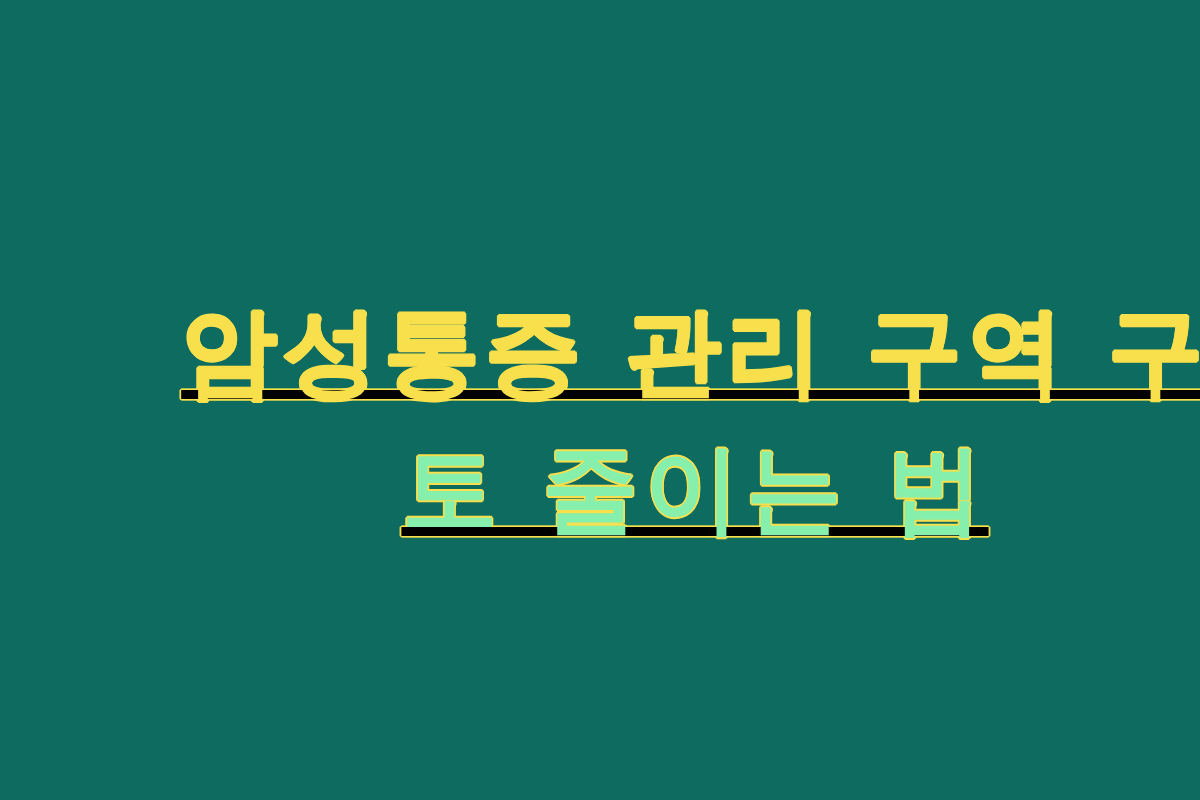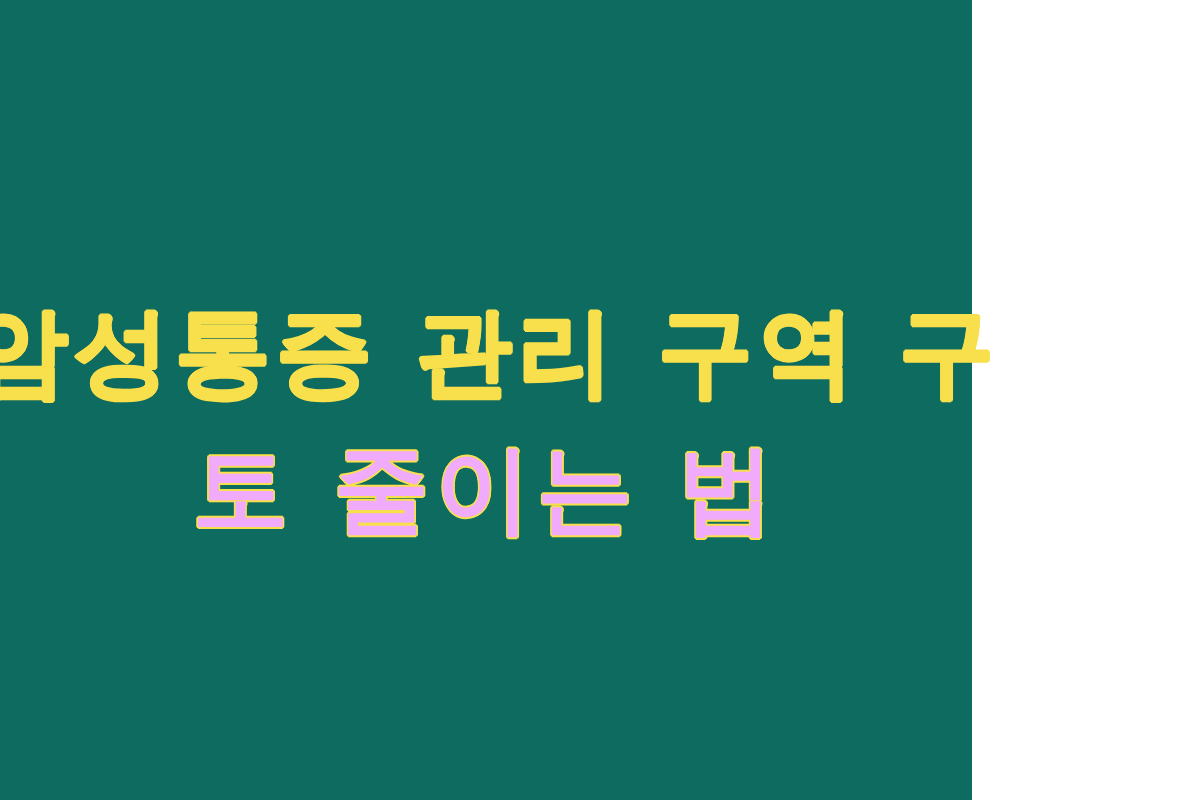--- a/index.html
+++ b/index.html
@@ -10,27 +10,28 @@
 
   body {
     width: 1200px;
     height: 800px;
     overflow: hidden;
     font-family: "DejaVu Sans", sans-serif;
   }
 
   #title-card {
     position: relative;
-    width: 972px;
+    width: 1200px;
     height: 800px;
     box-sizing: border-box;
     display: flex;
     align-items: center;
-    justify-content: center;
+    justify-content: flex-end;
     background-color: #0E6B5F;
+    text-decoration: underline;
   }
 
   #title-block {
     width: 1010px;
     text-align: center;
     display: flex;
     flex-direction: column;
     align-items: center;
     justify-content: center;
     margin-top: 42px;
@@ -65,17 +66,17 @@
 </style>
 </head>
 <body>
 
 <div id="title-card" style="background-color: rgb(14, 107, 95);">
 
   <div id="title-block">
 
     <span class="title-line title-line--first" style="color: rgb(248, 223, 76); text-shadow: rgb(248, 223, 76) 1.6px 0px 0px, rgb(248, 223, 76) -1.6px 0px 0px, rgb(248, 223, 76) 0px 1.6px 0px, rgb(248, 223, 76) 0px -1.6px 0px, rgb(248, 223, 76) 1.1px 1.1px 0px, rgb(248, 223, 76) -1.1px 1.1px 0px, rgb(248, 223, 76) 1.1px -1.1px 0px, rgb(248, 223, 76) -1.1px -1.1px 0px;">암성통증 관리 구역 구</span>
 
-    <span class="title-line title-line--second" style="color: #f0abfc; text-shadow: rgb(248, 223, 76) 1.6px 0px 0px, rgb(248, 223, 76) -1.6px 0px 0px, rgb(248, 223, 76) 0px 1.6px 0px, rgb(248, 223, 76) 0px -1.6px 0px, rgb(248, 223, 76) 1.1px 1.1px 0px, rgb(248, 223, 76) -1.1px 1.1px 0px, rgb(248, 223, 76) 1.1px -1.1px 0px, rgb(248, 223, 76) -1.1px -1.1px 0px;">토 줄이는 법</span>
+    <span class="title-line title-line--second" style="color: #86efac; text-shadow: rgb(248, 223, 76) 1.6px 0px 0px, rgb(248, 223, 76) -1.6px 0px 0px, rgb(248, 223, 76) 0px 1.6px 0px, rgb(248, 223, 76) 0px -1.6px 0px, rgb(248, 223, 76) 1.1px 1.1px 0px, rgb(248, 223, 76) -1.1px 1.1px 0px, rgb(248, 223, 76) 1.1px -1.1px 0px, rgb(248, 223, 76) -1.1px -1.1px 0px;">토 줄이는 법</span>
 
   </div>
 
 </div>
 
 </body></html>

